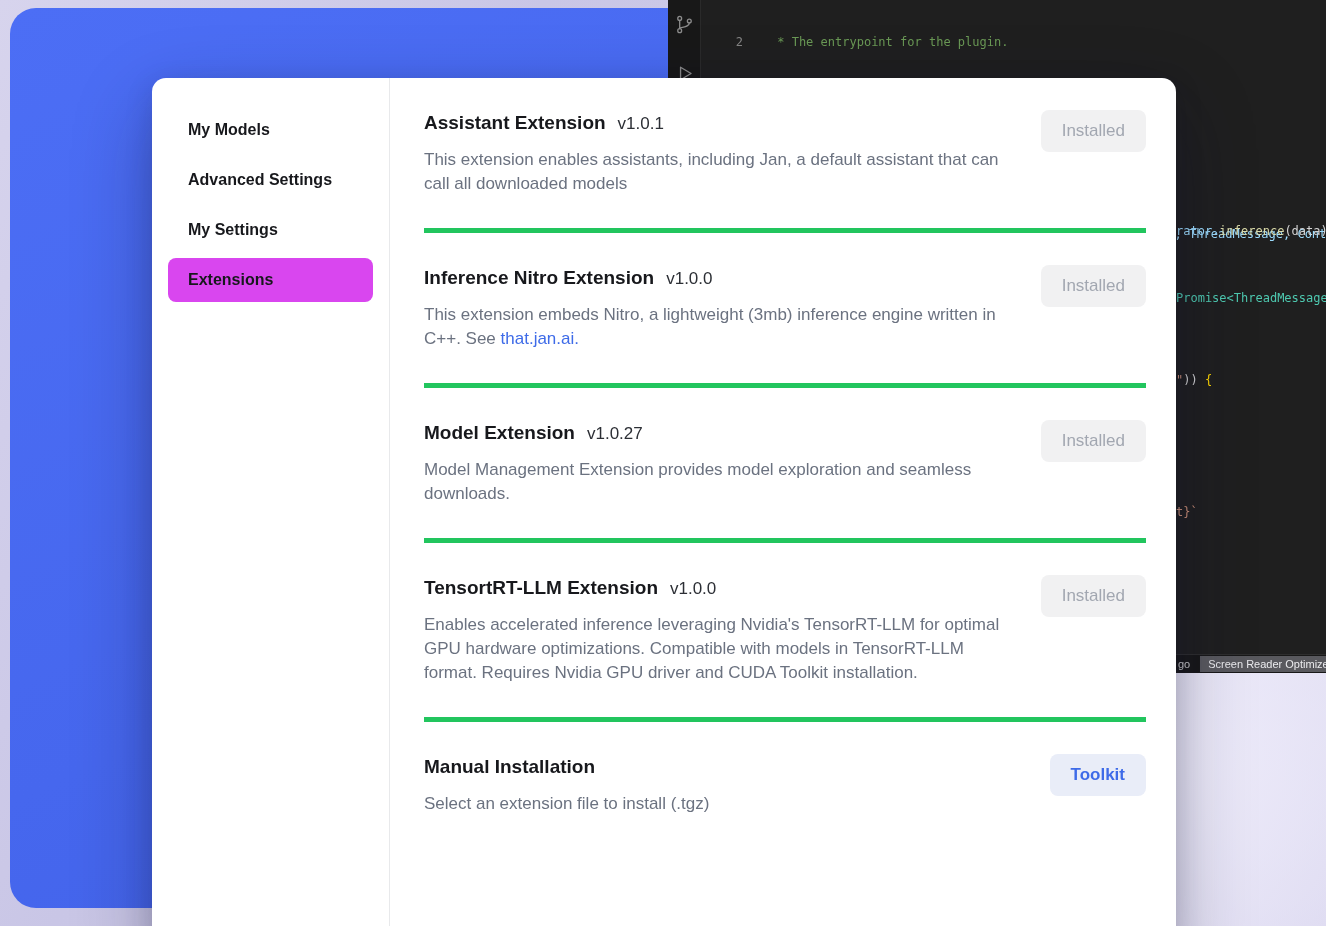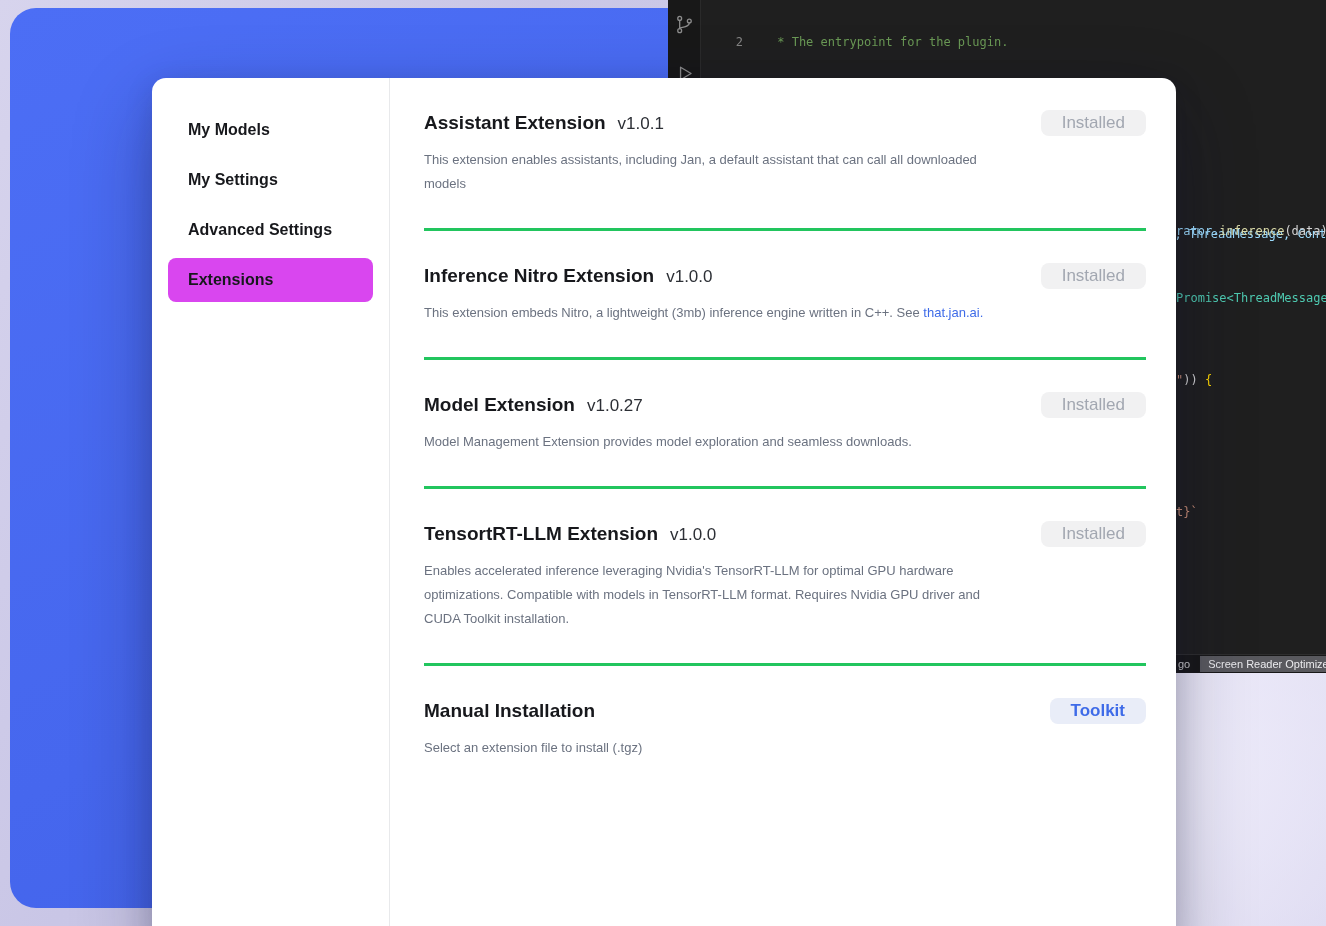--- a/index.html
+++ b/index.html
@@ -63,30 +63,30 @@
   .sidebar { flex:none; width:238px; border-right:1px solid #e8e9eb; padding:30px 16px 0; }
   .side-item {
     font-size:16px; font-weight:600; color:#17181c; line-height:22px;
     padding:11px 20px; border-radius:8px; margin-bottom:6px; cursor:pointer;
   }
   .side-item.active { background:#d946ef; }
 
   .content { flex:1; padding:0 30px 0 34px; }
   .ext-row {
     display:flex; align-items:flex-start; justify-content:space-between;
-    padding:32px 0; border-bottom:3px solid #22c55e;
+    padding:32px 0; border-bottom:5px solid #22c55e;
   }
   .ext-row.last { border-bottom:none; padding-bottom:28px;gap:23px; }
   .ext-info { flex:1; padding-right:36px; }
   .ext-title { font-size:19px; font-weight:700; color:#17181c; line-height:26px; }
   .ext-version { font-size:17px; font-weight:400; color:#2c2f35; margin-left:12px; }
-  .ext-desc { margin-top:12px; font-size:13px; line-height:24px; color:#6b7280; max-width:578px; }
+  .ext-desc { margin-top:12px; font-size:17px; line-height:24px; color:#6b7280; max-width:578px; }
   .link { color:#3e6be8; cursor:pointer; }
   .btn {
-    flex:none; border:none; border-radius:8px; padding:3px 21px;
+    flex:none; border:none; border-radius:8px; padding:11px 21px;
     font-size:17px; font-weight:500; font-family:inherit; cursor:pointer;
   }
   .btn-installed { background:#f1f1f2; color:#a2a7b1; }
   .btn-select { background:#e9edf8; color:#3e6be8; font-weight:600; }
 </style>
 </head>
 <body>
 
 <div class="desktop">
 
@@ -140,22 +140,22 @@
     <div class="status-bar">
       <span class="status-left">go</span>
       <span class="sro-item">Screen Reader Optimized</span>
     </div>
   </div>
 
   <div class="modal">
 
     <aside class="sidebar">
       <div class="side-item">My Models</div>
+      <div class="side-item">Advanced Settings</div>
       <div class="side-item">My Settings</div>
-      <div class="side-item">Advanced Settings</div>
       <div class="side-item active">Extensions</div>
     </aside>
 
     <main class="content">
 
       <div class="ext-row">
         <div class="ext-info">
           <div>
             <span class="ext-title">Assistant Extension</span><span class="ext-version">v1.0.1</span>
           </div>

